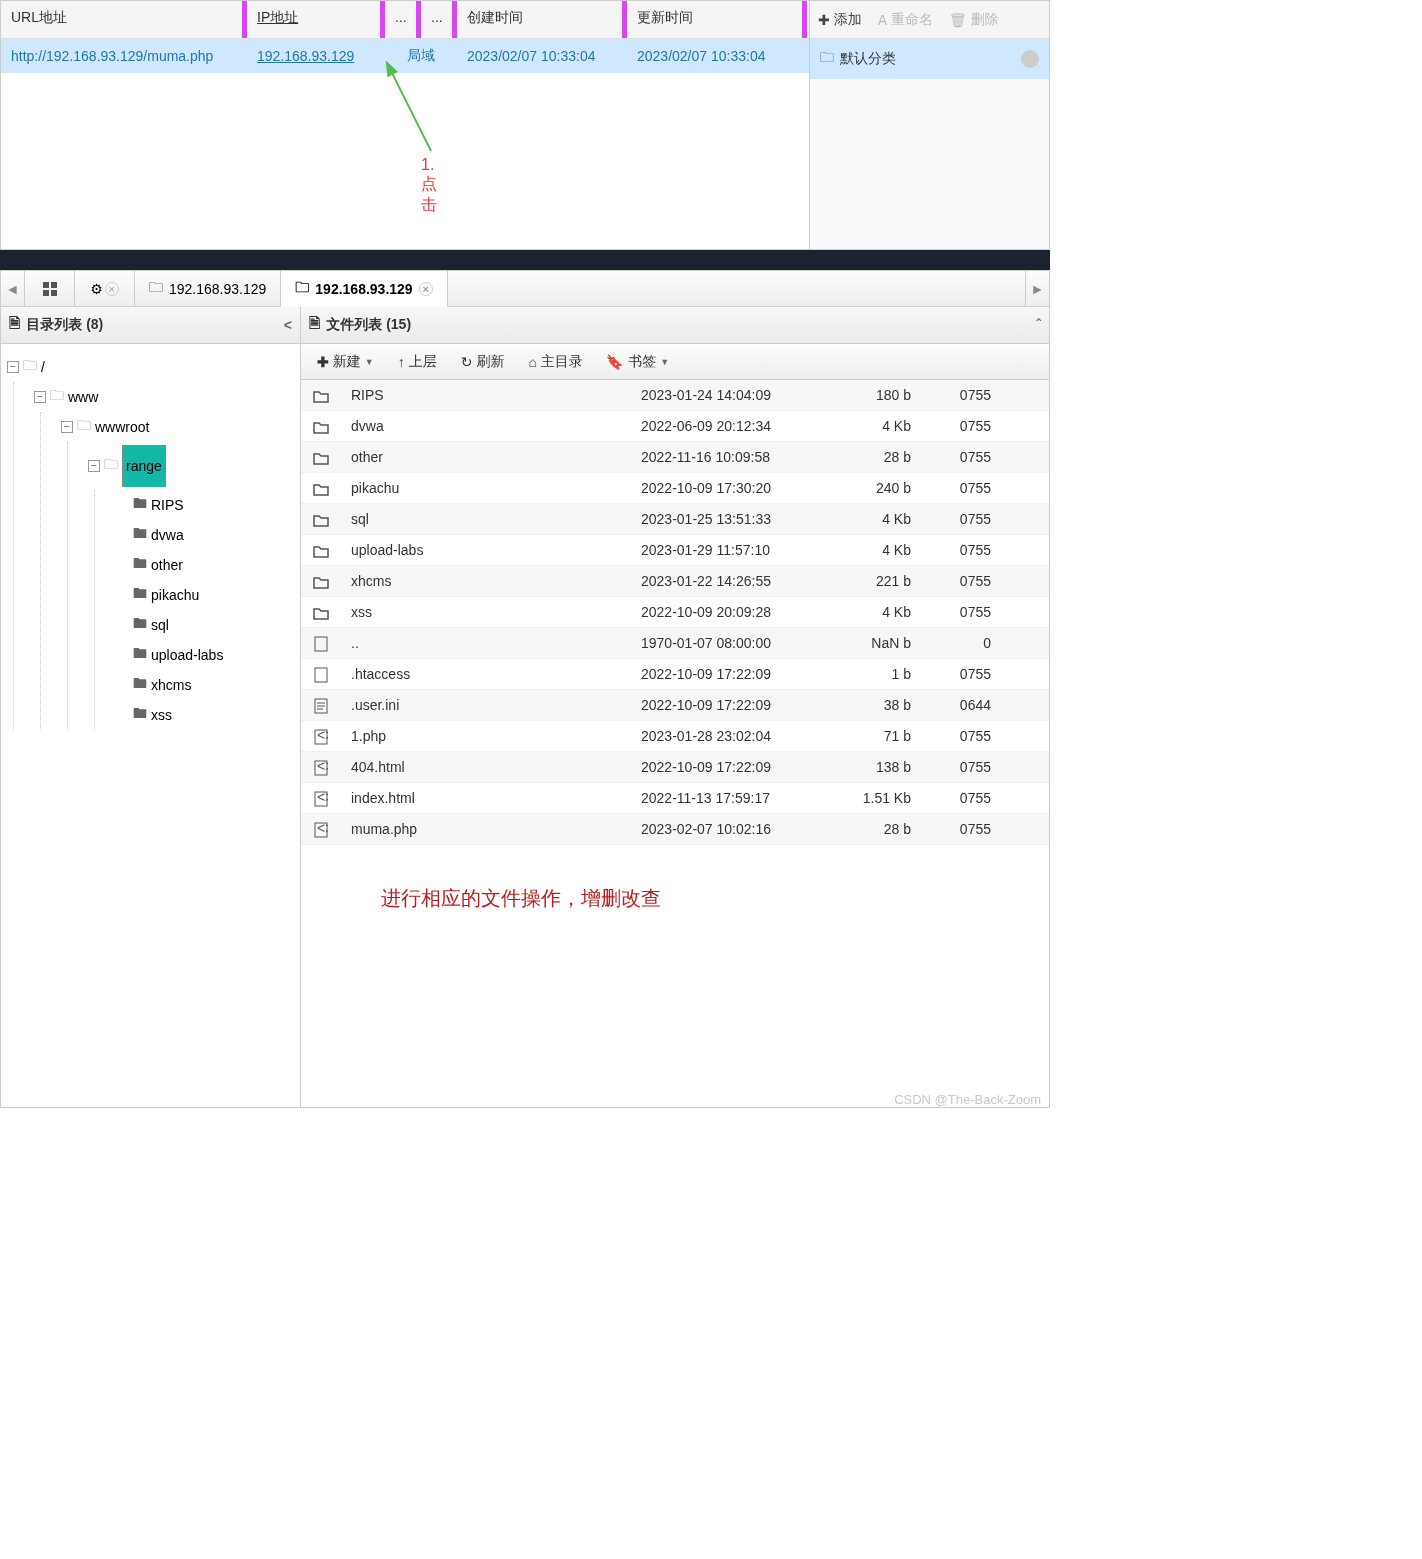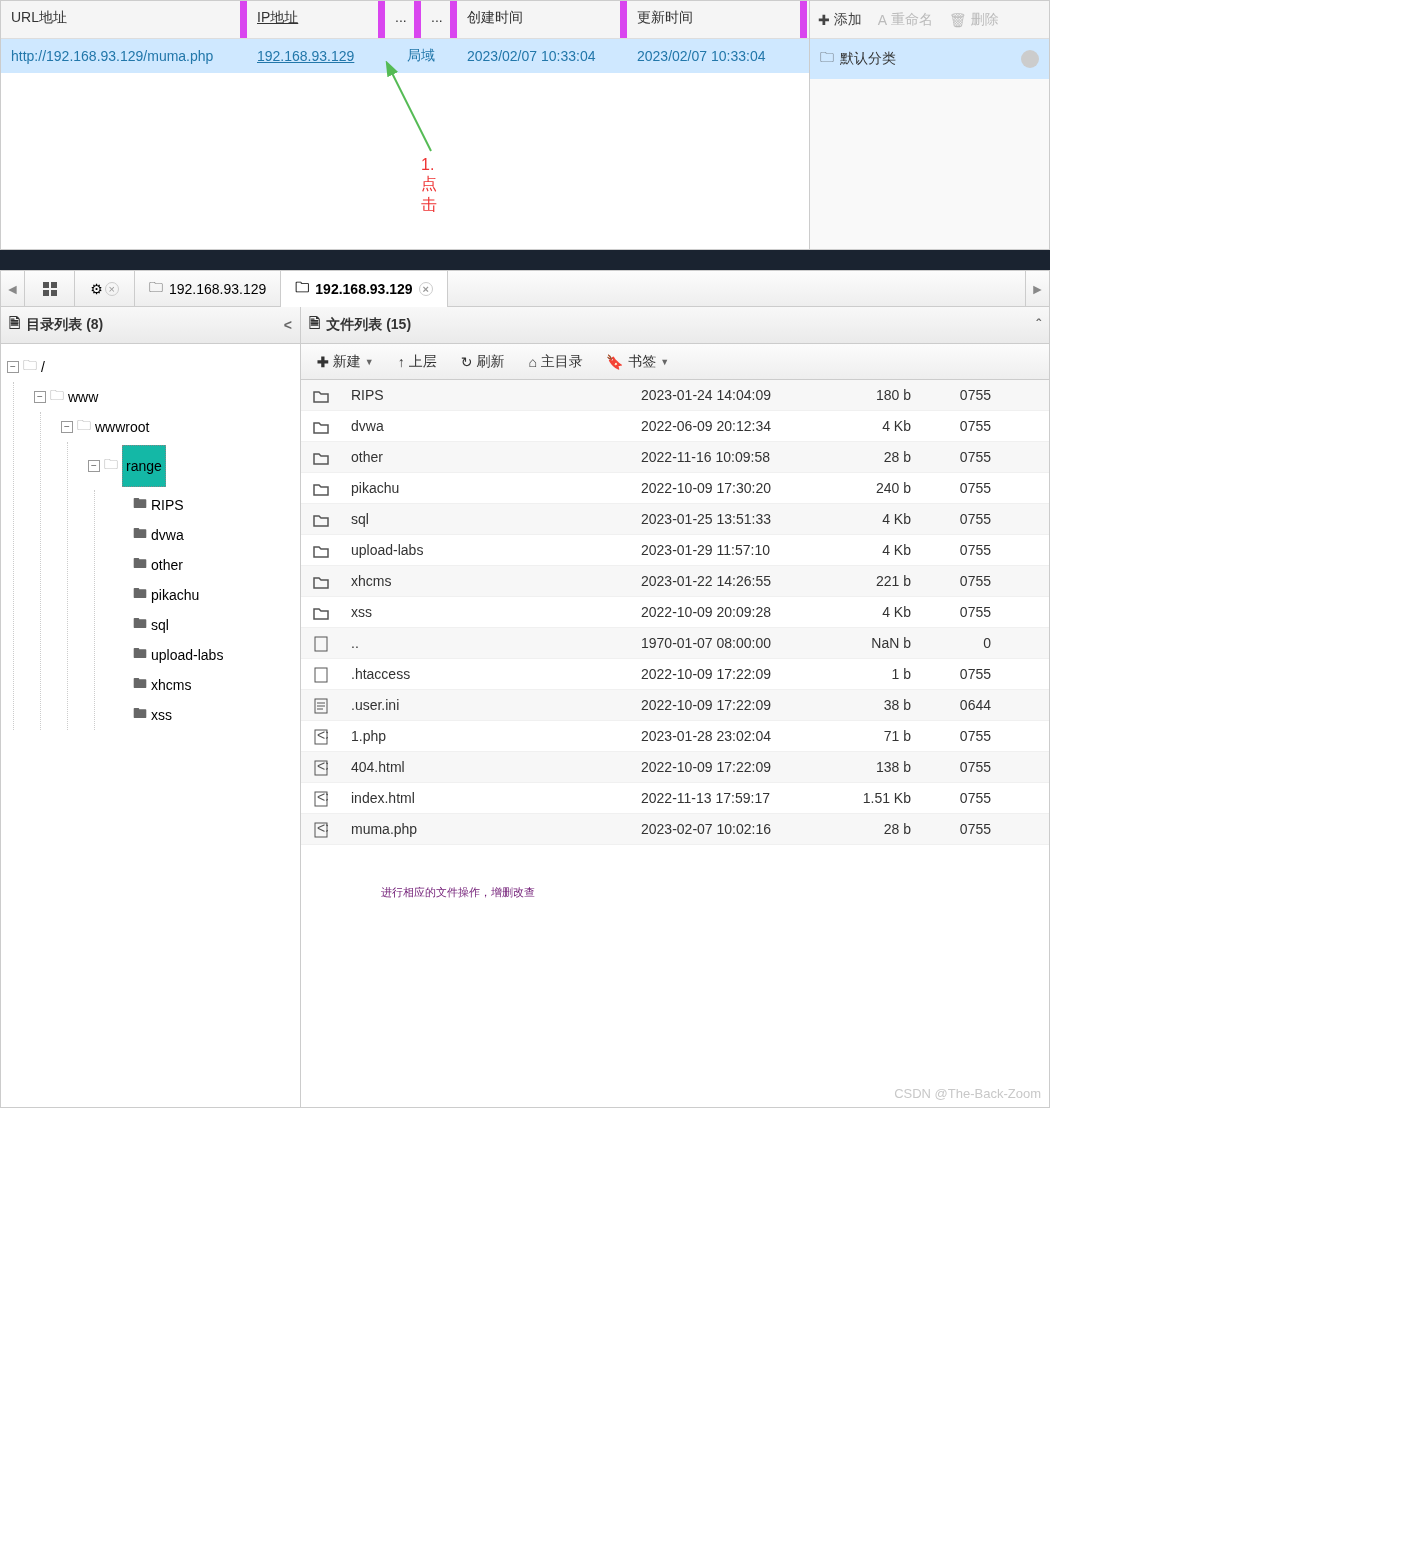--- a/index.html
+++ b/index.html
@@ -2,21 +2,21 @@
 <html><head>
 <meta charset="utf-8">
 <style>
 * { margin: 0; padding: 0; box-sizing: border-box; font-family: "Microsoft YaHei", Arial, sans-serif; font-size: 14px; }
 body { background: #fff; width: 1050px; }
 
 
 .top-panel { display: flex; border: 1px solid #ccc; background: #fff; height: 250px; }
 .main-list { flex: 1; display: flex; flex-direction: column; position: relative; }
 .list-header { display: flex; background: #f5f5f5; border-bottom: 1px solid #ddd; height: 38px; }
-.list-header .col { padding: 8px 10px; border-right: 7px solid #d946ef; color: #333; font-weight: normal; }
+.list-header .col { padding: 8px 10px; border-right: 5px solid #d946ef; color: #333; font-weight: normal; }
 .list-row { display: flex; background: #cfe8ff; height: 34px; align-items: center; }
 .list-row .col { padding: 6px 10px; color: #27a; }
 .col-url { width: 246px; }
 .col-ip { width: 138px; text-decoration: underline; }
 .col-dot1 { width: 36px; text-align: center; }
 .col-dot2 { width: 36px; text-align: center; }
 .col-ctime { width: 170px; }
 .col-utime { width: 180px; }
 
 .side-panel { width: 240px; border-left: 1px solid #ccc; background: #f9f9f9; display: flex; flex-direction: column; }
@@ -68,22 +68,22 @@
 .ft-row { display: flex; height: 31px; align-items: center; border-bottom: 1px solid #f0f0f0; }
 .ft-row:nth-child(odd) { background: #f7f7f7; }
 .ft-row:nth-child(even) { background: #fff; }
 .ft-row .fc { padding: 4px 10px; color: #333; }
 .fc-ico { width: 40px; text-align: center; }
 .fc-name { width: 290px; }
 .fc-date { width: 180px; }
 .fc-size { width: 110px; text-align: right; }
 .fc-attr { width: 80px; text-align: right; }
 
-.annotation2 { color: #701a75; padding: 40px 0 0 80px; font-size: 11px; }
-.watermark { position: absolute; bottom: 6px; right: 8px; color: #c8c8c8; font-size: 13px; font-family: Arial; }
+.annotation2 { color: #b91c1c; padding: 40px 0 0 80px; font-size: 20px; }
+.watermark { position: absolute; bottom: 0; right: 8px; color: #c8c8c8; font-size: 13px; font-family: Arial; }
 
 svg { display: inline-block; vertical-align: middle; }
 </style>
 </head>
 <body>
 
 <div class="top-panel">
   <div class="main-list">
     <div class="list-header">
       <div class="col col-url">URL地址</div>

